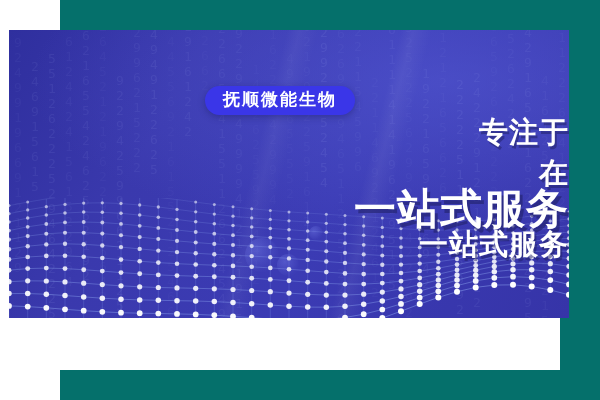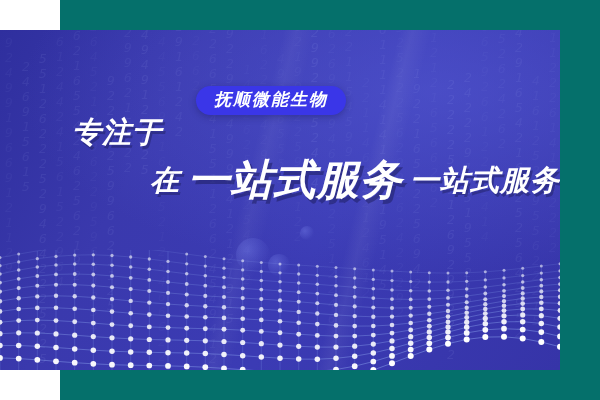--- a/index.html
+++ b/index.html
@@ -44,29 +44,28 @@
     left: 60px;
     top: 370px;
     width: 540px;
     height: 30px;
     background: #05706b;
   }
 
   
   .stage {
     position: absolute;
-    left: 0;
+    left: 9px;
     top: 30px;
     width: 560px;
-    height: 340px;
+    height: 288px;
     overflow: hidden;
     background:
       radial-gradient(120% 90% at 78% 18%, rgba(86,92,214,0.55) 0%, rgba(86,92,214,0) 62%),
       linear-gradient(118deg, #2f2f9e 0%, #3a39ad 28%, #3b3bb4 58%, #3634a8 100%);
-    font-style: italic;
   }
 
   
   .digits {
     position: absolute;
     inset: 0;
     pointer-events: none;
     opacity: .5;
   }
   .dcol {
@@ -135,23 +134,24 @@
 
   
   .headline {
     position: absolute;
     left: 0;
     top: 88px;
     width: 560px;
   }
   .hl-row {
     display: flex;
-    align-items: center;
+    align-items: flex-end;
     white-space: nowrap;
     line-height: 1;
+    flex-direction: column;
   }
   .hl-row.r1 { padding-left: 72px; }
   .hl-row.r2 { padding-left: 150px; margin-top: 12px; }
 
   .hl-sm {
     color: #ffffff;
     font-size: 29px;
     font-weight: bold;
     letter-spacing: 1px;
     text-shadow: 2px 3px 0 rgba(28,28,92,0.45);

